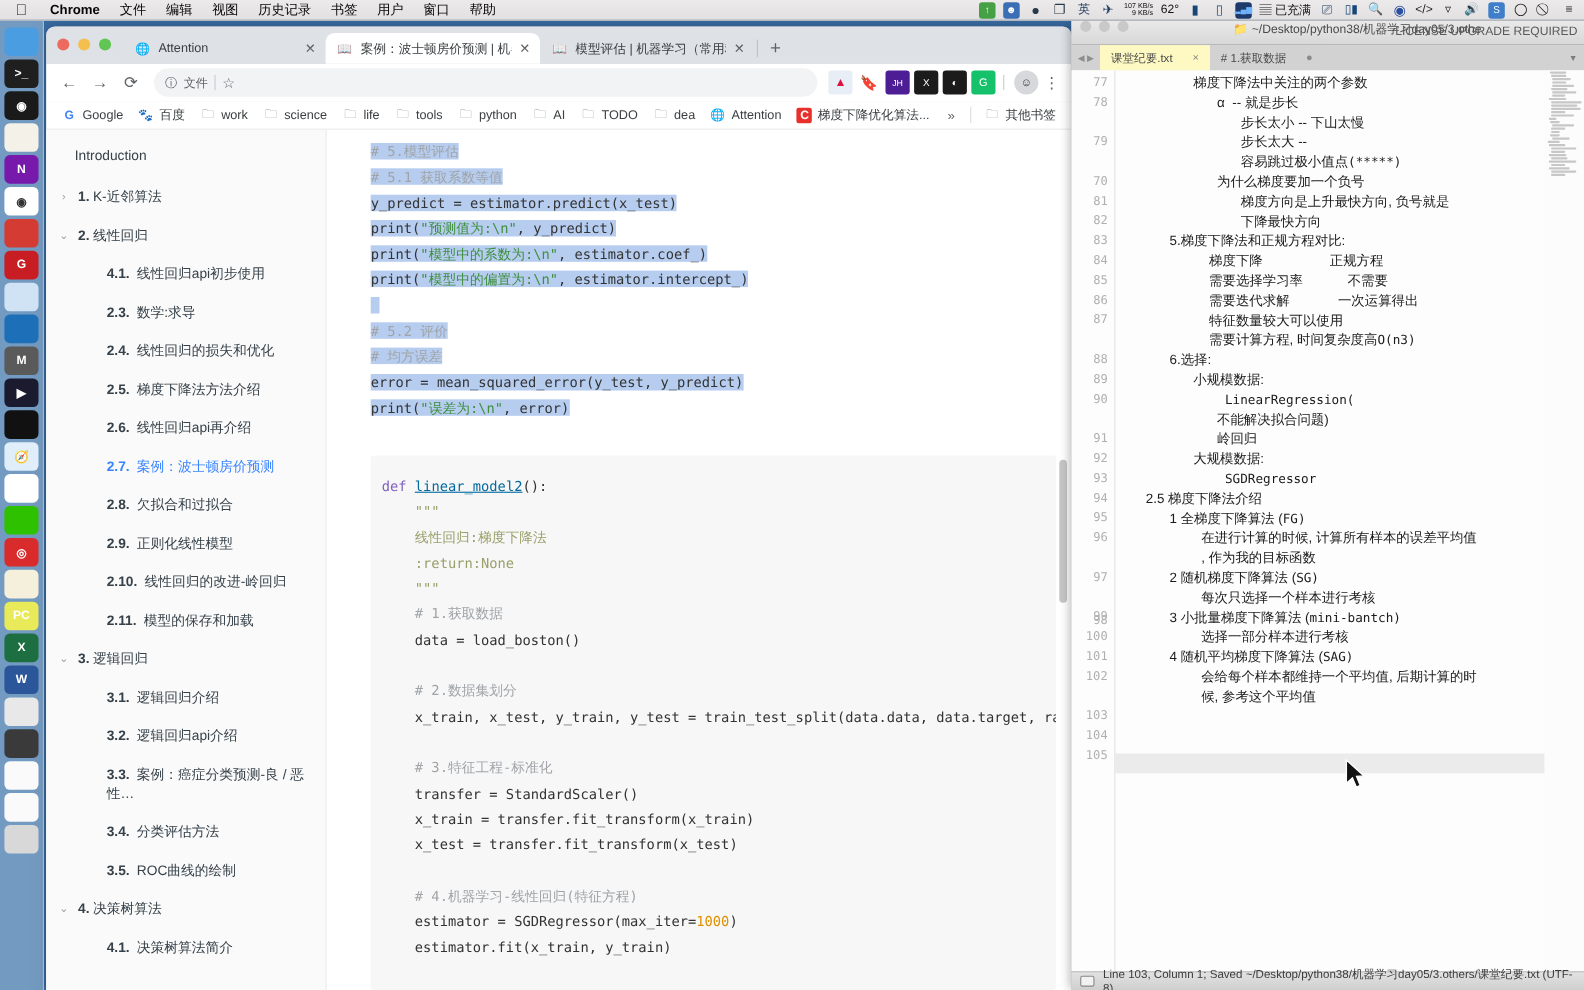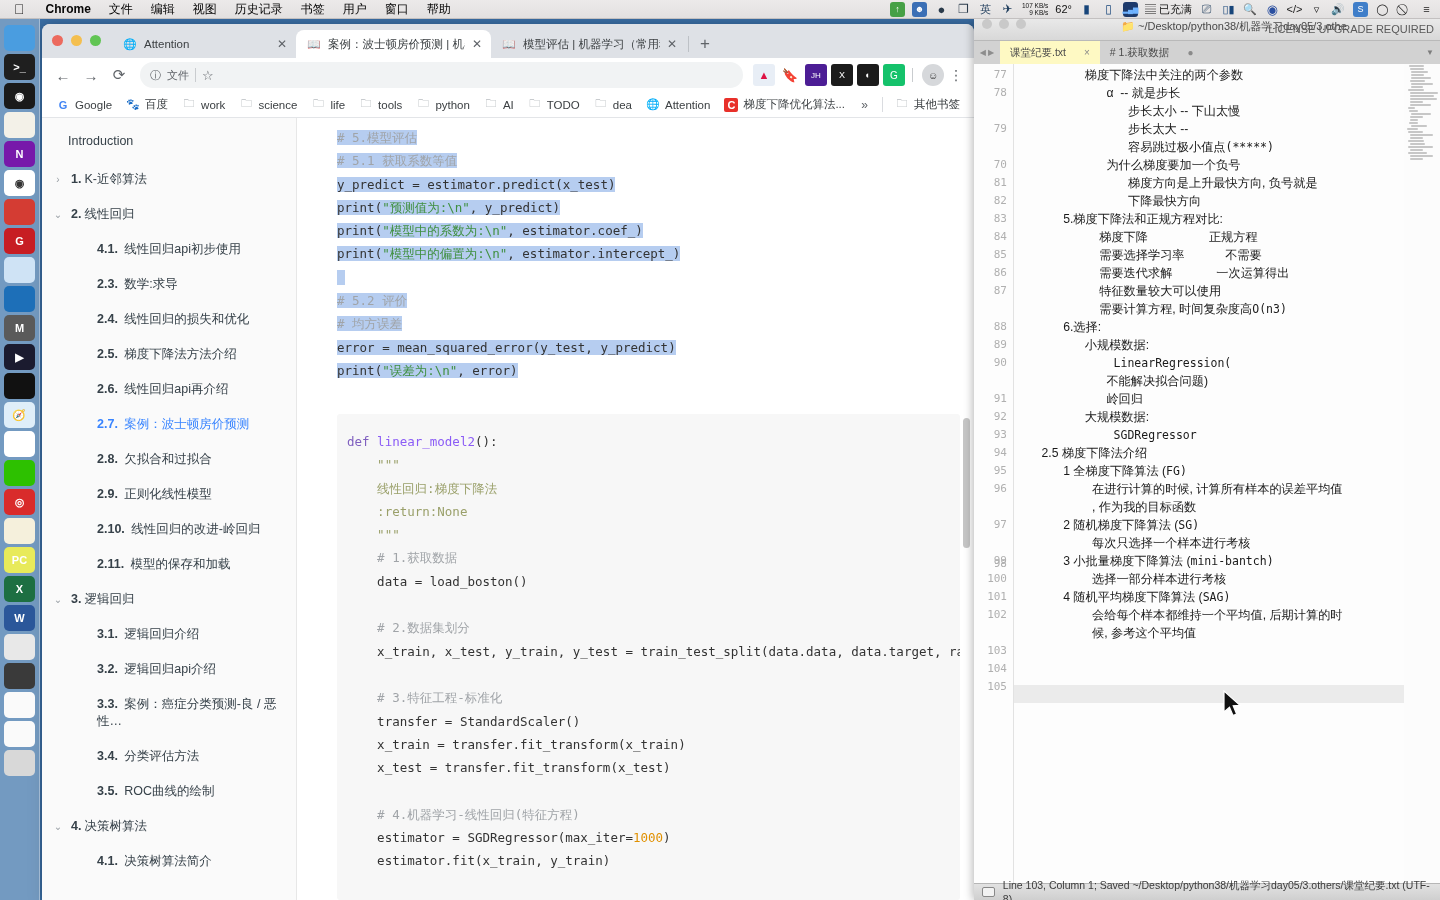--- a/index.html
+++ b/index.html
@@ -116,21 +116,21 @@
   .code-pre {
     font-family: "DejaVu Sans Mono", monospace; font-size: 12.5px; line-height: 23.3px;
     color: #333; white-space: pre; padding: 0;
   }
   .blk1 { position: absolute; left: 40px; top: 8px; }
   .blk2 { position: absolute; left: 40px; top: 296px; right: 14px; bottom: 0;
           background: #f7f7f7; border-radius: 3px; padding: 16px 0 0 0; overflow: hidden; }
   .cm { color: #a0a4a8; }
   .str { color: #3f8f3f; }
   .kw  { color: #7f5fbf; }
-  .fn  { color: #8b5cf6; }
+  .fn  { color: #0369a1; text-decoration: underline; }
   .num { color: #e09000; }
   .doc { color: #9aa06a; }
   .sel-hl { background: #b6cdf0; }
   .vscroll {
     position: absolute; right: 2px; top: 0; width: 8px; height: 100%;
     background: transparent;
   }
   .vthumb { position: absolute; right: 2px; top: 300px; width: 7px; height: 130px; background: #c6c6c6; border-radius: 4px; }
 
   

